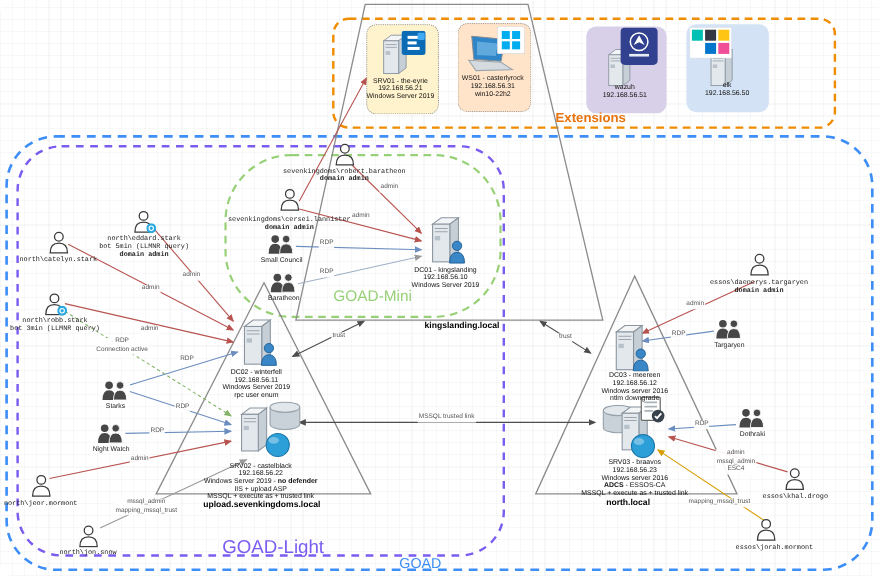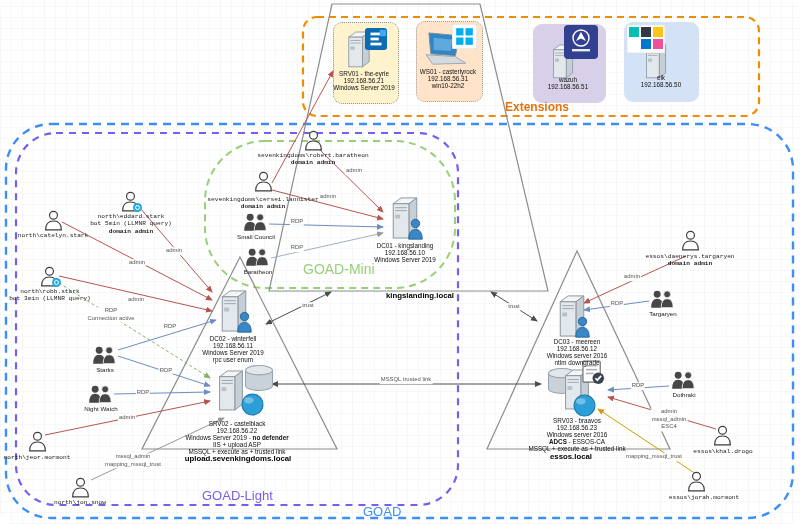--- a/index.html
+++ b/index.html
@@ -14,21 +14,21 @@
   .ulbl{font-family:"Liberation Mono","DejaVu Sans Mono",monospace;font-size:6.2px;line-height:1.18;color:#222}
   .glbl{font-size:6.2px;color:#222}
   .dom{font-weight:bold;font-size:7.8px;color:#000}
   .b{font-weight:bold}
   .elbl{position:absolute;transform:translate(-50%,-50%);font-size:5.9px;color:#555;
         background:rgba(255,255,255,.92);padding:0 1px;text-align:center;white-space:nowrap;line-height:1.3}
   .ext-box{position:absolute;border-radius:9px}
   .rlabel{position:absolute;white-space:nowrap}
   #lbl-extensions{left:505px;top:100px;color:#E8730C;font-weight:bold;font-size:12px}
   #lbl-goadmini{left:303px;top:261px;color:#97D077;font-size:14px}
-  #lbl-goadlight{left:202px;top:488px;color:#7B5CF0;font-size:13px}
+  #lbl-goadlight{left:202px;top:488px;color:#7B5CF0;font-size:17px}
   #lbl-goad{left:363px;top:504px;color:#3E8EF7;font-size:13px}
 </style>
 </head>
 <body>
 
 <div id="canvas">
 
   <div class="ext-box" style="left:333px;top:22px;width:64px;height:80px;background:#FFF3CD;border:1px dotted #8f8f8f"></div>
   <div class="ext-box" style="left:416px;top:21px;width:65px;height:79px;background:#FFE4C9;border:1px dotted #9f9f9f"></div>
   <div class="ext-box" style="left:533px;top:24px;width:73px;height:79px;background:#D8D0E8"></div>
@@ -261,21 +261,21 @@
       </g>
   </svg>
 
   <div class="rlabel" id="lbl-extensions">Extensions</div>
   <div class="rlabel" id="lbl-goadmini">GOAD-Mini</div>
   <div class="rlabel" id="lbl-goadlight">GOAD-Light</div>
   <div class="rlabel" id="lbl-goad">GOAD</div>
 
   <div class="lbl dom" style="left:420px;top:291px">kingslanding.local</div>
   <div class="lbl dom" style="left:238px;top:454px">upload.sevenkingdoms.local</div>
-  <div class="lbl dom" style="left:571px;top:452px">essos.local</div>
+  <div class="lbl dom" style="left:571px;top:452px">north.local</div>
 
   <div class="lbl mach" style="left:364px;top:71px">
     <div>SRV01 - the-eyrie</div>
     <div>192.168.56.21</div>
     <div>Windows Server 2019</div>
   </div>
   <div class="lbl mach" style="left:448px;top:69px">
     <div>WS01 - casterlyrock</div>
     <div>192.168.56.31</div>
     <div>win10-22h2</div>

